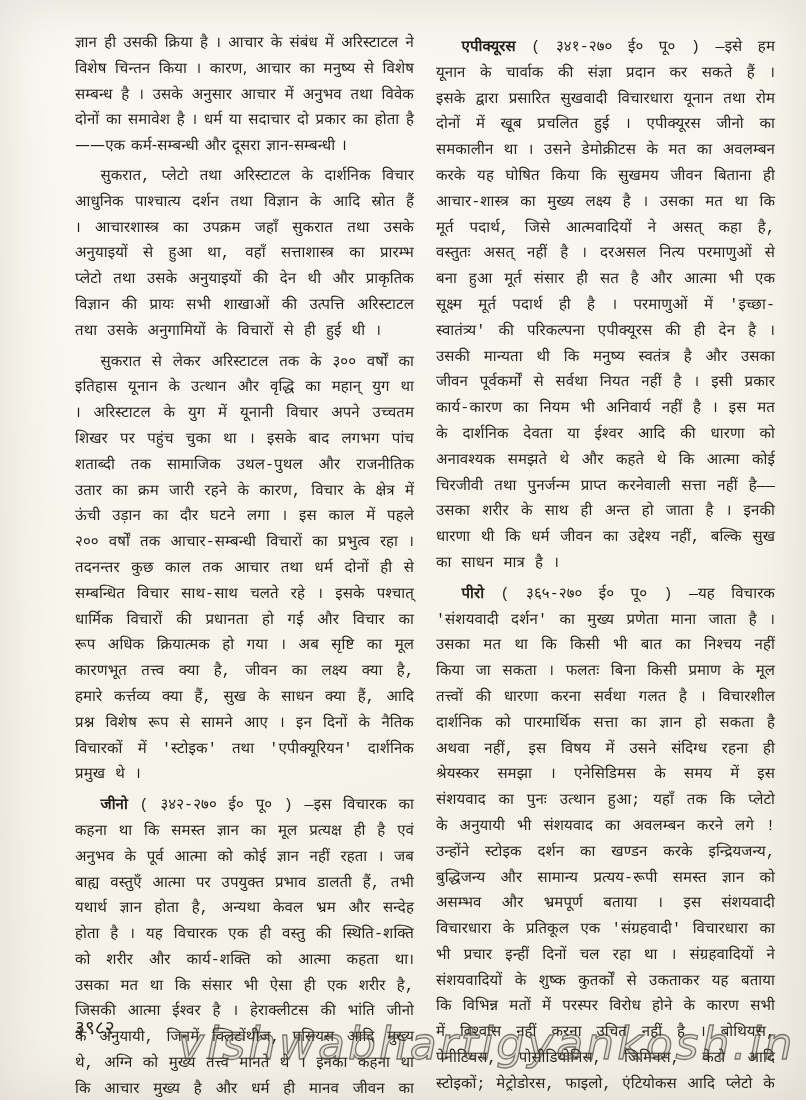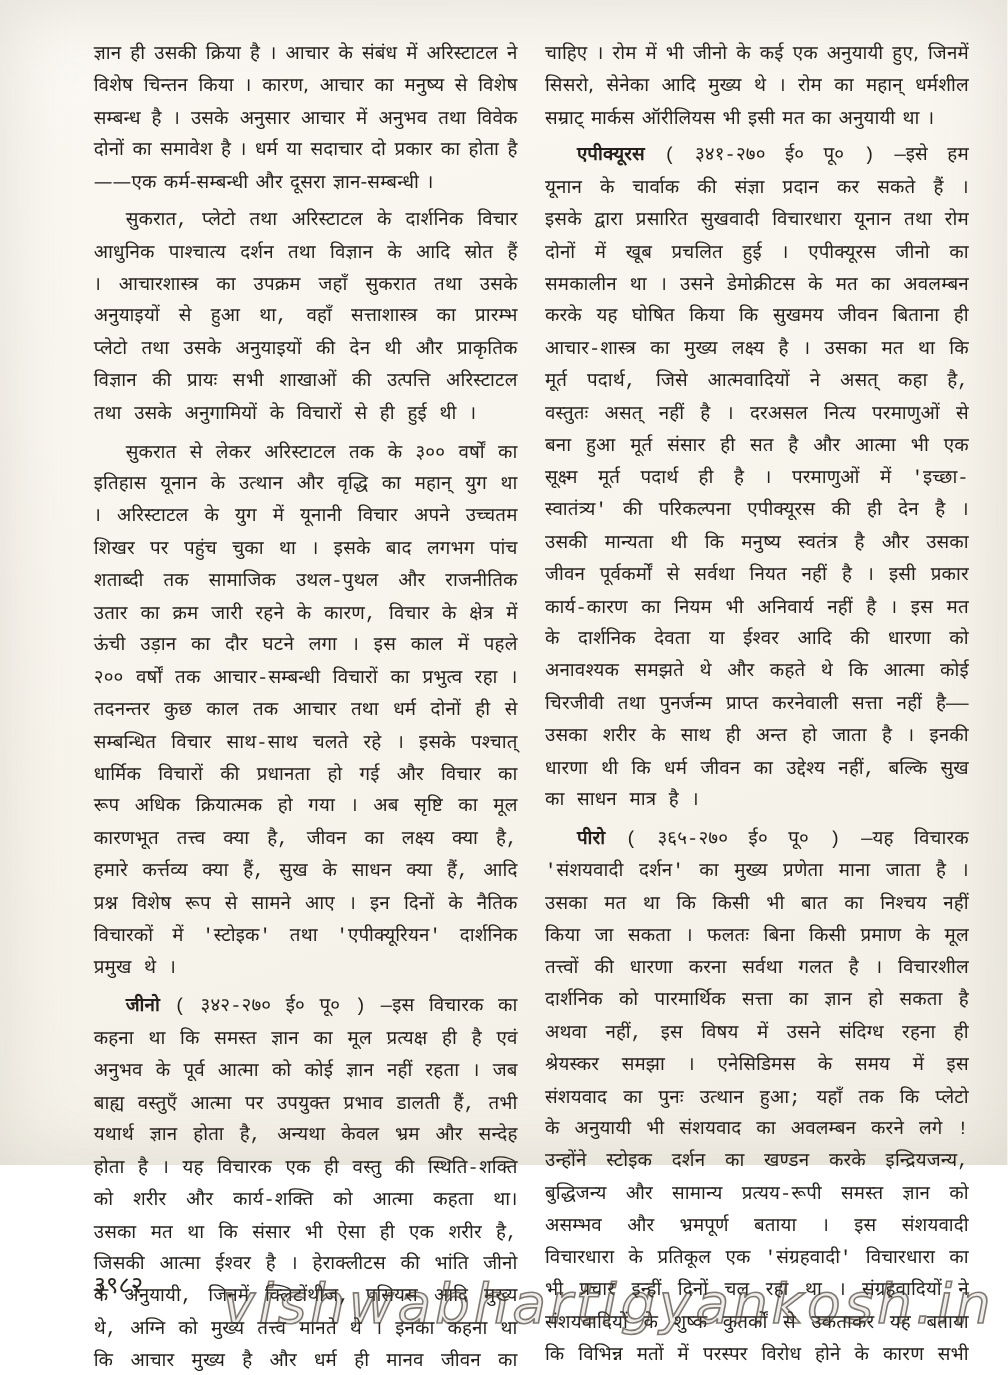--- a/index.html
+++ b/index.html
@@ -6,21 +6,21 @@
     margin: 0;
     padding: 0;
     width: 806px;
     height: 1100px;
     overflow: hidden;
     font-family: "DejaVu Sans", sans-serif;
   }
   .page {
     position: relative;
     width: 806px;
-    height: 932px;
+    height: 1100px;
     background: linear-gradient(160deg, #faf8f2 0%, #f7f4ec 55%, #f2efe6 100%);
     box-shadow: inset 0 0 60px rgba(120,110,95,0.18);
     color: #241f1a;
     box-sizing: border-box;
   }
   .columns {
     position: absolute;
     top: 30px;
     left: 75px;
     width: 700px;
@@ -83,21 +83,20 @@
   <div class="columns">
 
     <div class="column">
       <p><span>ज्ञान ही उसकी क्रिया है । आचार के संबंध में अरिस्टाटल ने विशेष चिन्तन किया । कारण, आचार का मनुष्य से विशेष सम्बन्ध है ।  उसके अनुसार आचार में अनुभव तथा विवेक दोनों का समावेश है ।  धर्म या सदाचार दो प्रकार का होता है——एक कर्म-सम्बन्धी और दूसरा ज्ञान-सम्बन्धी ।</span></p>
       <p class="indent"><span>सुकरात, प्लेटो तथा अरिस्टाटल के दार्शनिक विचार आधुनिक पाश्चात्य दर्शन तथा विज्ञान के आदि स्रोत हैं । आचारशास्त्र का उपक्रम जहाँ सुकरात तथा उसके अनुयाइयों से हुआ था, वहाँ सत्ताशास्त्र का प्रारम्भ प्लेटो तथा उसके अनुयाइयों की देन थी और प्राकृतिक विज्ञान की प्रायः सभी शाखाओं की उत्पत्ति अरिस्टाटल तथा उसके अनुगामियों के विचारों से ही हुई थी ।</span></p>
       <p class="indent"><span>सुकरात से लेकर अरिस्टाटल तक के ३०० वर्षों का इतिहास यूनान के उत्थान और वृद्धि का महान् युग था । अरिस्टाटल के युग में यूनानी विचार अपने उच्चतम शिखर पर पहुंच चुका था । इसके बाद लगभग पांच शताब्दी तक सामाजिक उथल-पुथल और राजनीतिक उतार का क्रम जारी रहने के कारण, विचार के क्षेत्र में ऊंची उड़ान का दौर घटने लगा । इस काल में पहले २०० वर्षों तक आचार-सम्बन्धी विचारों का प्रभुत्व रहा । तदनन्तर कुछ काल तक आचार तथा धर्म दोनों ही से सम्बन्धित विचार साथ-साथ चलते रहे ।  इसके पश्चात् धार्मिक विचारों की प्रधानता हो गई और विचार का रूप अधिक क्रियात्मक हो गया । अब सृष्टि का मूल कारणभूत तत्त्व क्या है, जीवन का लक्ष्य क्या है, हमारे कर्त्तव्य क्या हैं, सुख के साधन क्या हैं, आदि प्रश्न विशेष रूप से सामने आए । इन दिनों के नैतिक विचारकों में 'स्टोइक' तथा 'एपीक्यूरियन' दार्शनिक प्रमुख थे ।</span></p>
       <p class="indent"><span class="term">जीनो</span><span> ( ३४२-२७० ई० पू० ) —</span><span>इस विचारक का कहना था कि समस्त ज्ञान का मूल प्रत्यक्ष ही है एवं अनुभव के पूर्व आत्मा को कोई ज्ञान नहीं रहता । जब बाह्य वस्तुएँ आत्मा पर उपयुक्त प्रभाव डालती हैं, तभी यथार्थ ज्ञान होता है, अन्यथा केवल भ्रम और सन्देह होता है । यह विचारक एक ही वस्तु की स्थिति-शक्ति को शरीर और कार्य-शक्ति को आत्मा कहता था। उसका मत था कि संसार भी ऐसा ही एक शरीर है, जिसकी आत्मा ईश्वर है । हेराक्लीटस की भांति जीनो के अनुयायी, जिनमें क्लिटोंथीज, पसियस आदि मुख्य थे, अग्नि को मुख्य तत्त्व मानते थे । इनका कहना था कि आचार मुख्य है और धर्म ही मानव जीवन का प्रधान उद्देश्य है । इन 'स्टोइक' विचारकों ने मनुष्य की स्वतंत्रता नहीं मानी, क्योंकि उनके विचार से मनुष्य को अपनी और संसार की बुद्धि के अनुकूल ही चलना</span></p>
     </div>
 
     <div class="column">
-      <p><span>चाहिए । रोम में भी जीनो के कई  एक अनुयायी हुए, जिनमें सिसरो, सेनेका आदि मुख्य थे ।  रोम का महान् धर्मशील सम्राट् मार्कस ऑरीलियस भी इसी मत का अनुयायी था ।</span></p>
       <p class="indent"><span class="term">एपीक्यूरस</span><span> ( ३४१-२७० ई० पू० ) —</span><span>इसे हम यूनान के चार्वाक की संज्ञा प्रदान कर सकते हैं । इसके द्वारा प्रसारित सुखवादी विचारधारा यूनान तथा रोम दोनों में खूब प्रचलित हुई । एपीक्यूरस जीनो का समकालीन था । उसने डेमोक्रीटस के मत का अवलम्बन करके यह घोषित किया कि सुखमय जीवन बिताना ही आचार-शास्त्र का मुख्य लक्ष्य है । उसका मत था कि मूर्त पदार्थ, जिसे आत्मवादियों ने असत् कहा है, वस्तुतः असत् नहीं है । दरअसल नित्य परमाणुओं से बना हुआ मूर्त संसार ही सत है और आत्मा भी एक सूक्ष्म मूर्त पदार्थ ही है । परमाणुओं में 'इच्छा-स्वातंत्र्य' की परिकल्पना एपीक्यूरस की ही देन है । उसकी मान्यता थी कि मनुष्य स्वतंत्र है और उसका जीवन पूर्वकर्मों से सर्वथा नियत नहीं है । इसी प्रकार कार्य-कारण का नियम भी अनिवार्य नहीं है । इस मत के दार्शनिक देवता या ईश्वर आदि की धारणा को अनावश्यक समझते थे और कहते थे कि आत्मा कोई चिरजीवी तथा पुनर्जन्म प्राप्त करनेवाली सत्ता नहीं है——उसका शरीर के साथ ही अन्त हो जाता है । इनकी धारणा थी कि धर्म जीवन का उद्देश्य नहीं, बल्कि सुख का साधन मात्र है ।</span></p>
       <p class="indent"><span class="term">पीरो</span><span> ( ३६५-२७० ई० पू० ) —</span><span>यह विचारक 'संशयवादी दर्शन' का मुख्य प्रणेता माना जाता है । उसका मत था कि किसी भी बात का निश्चय नहीं किया जा सकता । फलतः बिना किसी प्रमाण के मूल तत्त्वों की धारणा करना सर्वथा गलत है ।  विचारशील दार्शनिक को पारमार्थिक सत्ता का ज्ञान हो सकता है अथवा नहीं, इस विषय में उसने संदिग्ध रहना ही श्रेयस्कर समझा । एनेसिडिमस के समय में इस संशयवाद का पुनः उत्थान हुआ; यहाँ तक कि प्लेटो के अनुयायी भी संशयवाद का अवलम्बन करने लगे ! उन्होंने स्टोइक दर्शन का खण्डन करके इन्द्रियजन्य, बुद्धिजन्य और सामान्य प्रत्यय-रूपी समस्त ज्ञान को असम्भव और भ्रमपूर्ण बताया । इस संशयवादी विचारधारा के प्रतिकूल एक 'संग्रहवादी' विचारधारा का भी प्रचार इन्हीं दिनों चल रहा था । संग्रहवादियों ने संशयवादियों के शुष्क कुतर्कों से उकताकर यह बताया कि विभिन्न मतों में परस्पर विरोध होने के कारण सभी में विश्वास नहीं करना उचित  नहीं है । बोथियस, पेनीटियस, पोसीडियोनिस, जिमिनस, केटो आदि स्टोइकों; मेट्रोडोरस, फाइलो, एंटियोकस आदि प्लेटो के अनुयायियों; अरिस्टोक्रेटियस जैसे अरिस्टाटल के अनुगामियों तथा सिसरो,</span></p>
     </div>
 
   </div>
 
   <div class="watermark">vishwabhartigyankosh.in</div>
 
   <div class="footer-pageno">३९८२</div>
   <div class="footer-title">सत्य की खोज</div>

